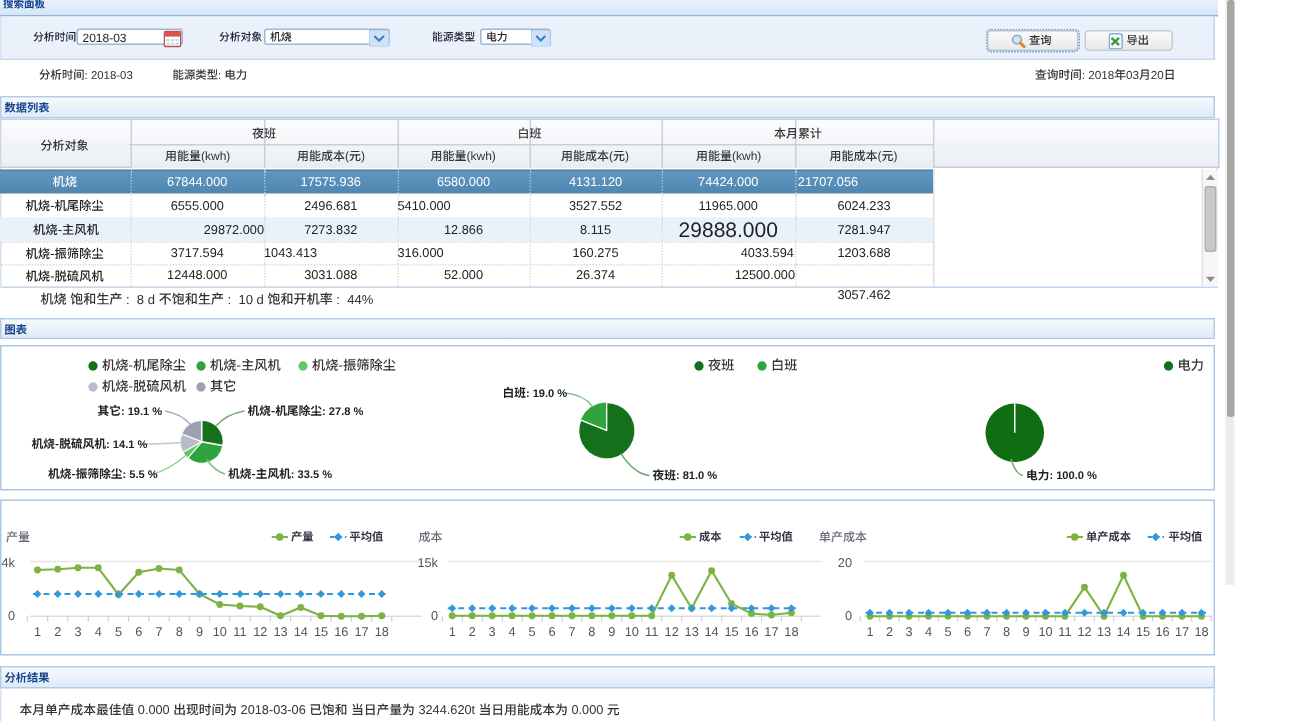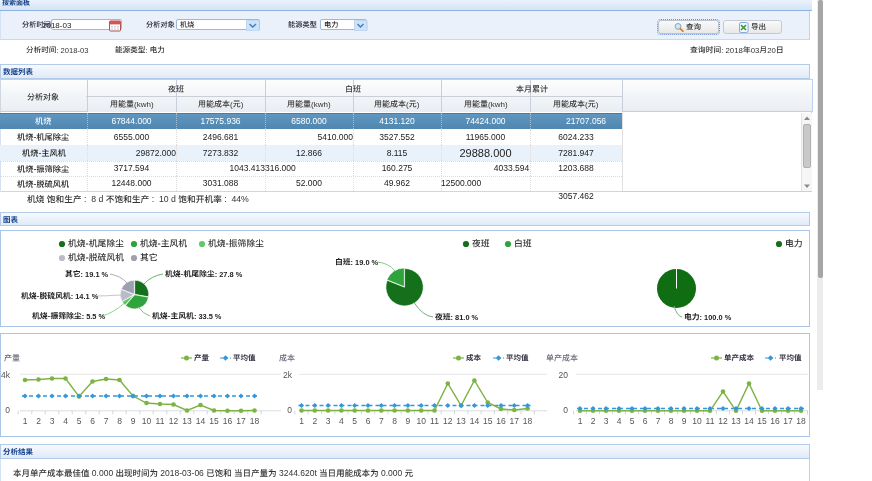--- a/index.html
+++ b/index.html
@@ -6,21 +6,21 @@
 </style></head><body>
 <div style="position:absolute;left:0px;top:0px;width:812px;height:11px;background:linear-gradient(#eaf2fc,#d5e4f5);border-bottom:1px solid #8cb2e2"></div>
 <svg style="position:absolute;left:2.0px;top:-1.0px;overflow:visible" width="29" height="10">
     <path d="M1.0 0.0V1.4H0.3V2.1H1.0V3.4C0.7 3.5 0.4 3.6 0.2 3.6L0.4 4.4L1.0 4.2V5.7C1.0 5.8 1.0 5.8 0.9 5.8C0.8 5.8 0.6 5.8 0.3 5.8C0.4 6.0 0.5 6.4 0.6 6.6C1.0 6.6 1.3 6.6 1.5 6.4C1.7 6.3 1.8 6.1 1.8 5.7V3.9L2.5 3.7L2.4 2.9L1.8 3.1V2.1H2.4V1.4H1.8V0.0ZM2.7 3.9V4.6H3.1L2.9 4.6C3.1 5.0 3.5 5.3 3.8 5.6C3.3 5.8 2.8 5.9 2.1 6.0C2.3 6.1 2.4 6.4 2.5 6.6C3.3 6.5 4.0 6.3 4.6 6.0C5.1 6.3 5.7 6.5 6.4 6.6C6.5 6.4 6.7 6.1 6.8 5.9C6.3 5.9 5.8 5.7 5.3 5.6C5.9 5.2 6.3 4.7 6.5 4.1L6.0 3.8L5.9 3.9H4.9V3.4H6.5V0.6H5.1V1.2H5.8V1.7H5.1V2.3H5.8V2.7H4.9V0.0H4.2V0.6L3.8 0.2C3.5 0.4 3.1 0.7 2.7 0.8V3.4H4.2V3.9ZM3.4 1.2C3.7 1.1 3.9 1.0 4.2 0.9V2.7H3.4V2.3H3.9V1.7H3.4ZM5.4 4.6C5.2 4.8 4.9 5.0 4.6 5.2C4.2 5.0 3.9 4.8 3.7 4.6Z M11.3 5.4C11.9 5.7 12.6 6.2 13.0 6.5L13.7 6.0C13.3 5.7 12.5 5.3 12.0 5.0ZM8.9 5.0C8.5 5.4 7.9 5.7 7.3 6.0C7.5 6.1 7.8 6.4 7.9 6.5C8.5 6.3 9.2 5.8 9.6 5.4ZM8.4 3.9C8.5 3.9 8.7 3.9 9.4 3.8C9.1 4.0 8.8 4.1 8.6 4.1C8.2 4.3 7.9 4.4 7.7 4.4C7.7 4.6 7.8 5.0 7.9 5.1C8.1 5.0 8.4 5.0 10.2 4.9V5.7C10.2 5.8 10.2 5.8 10.1 5.9C10.0 5.9 9.5 5.9 9.2 5.8C9.3 6.0 9.4 6.4 9.5 6.6C10.0 6.6 10.4 6.6 10.7 6.5C11.0 6.4 11.0 6.2 11.0 5.8V4.8L12.5 4.7C12.7 4.9 12.8 5.1 12.9 5.2L13.6 4.8C13.3 4.4 12.6 3.8 12.2 3.4L11.6 3.8L12.0 4.2L9.8 4.3C10.6 4.0 11.5 3.6 12.3 3.1L11.7 2.6C11.4 2.8 11.0 3.0 10.6 3.2L9.5 3.3C9.9 3.1 10.4 2.8 10.7 2.6L10.6 2.4H12.8V3.2H13.7V1.7H11.0V1.3H13.5V0.6H11.0V0.0H10.1V0.6H7.5V1.3H10.1V1.7H7.4V3.2H8.2V2.4H9.7C9.3 2.7 8.9 3.0 8.7 3.0C8.5 3.2 8.3 3.2 8.2 3.2C8.2 3.4 8.4 3.8 8.4 3.9Z M16.9 3.8H18.0V4.3H16.9ZM16.9 3.1V2.6H18.0V3.1ZM16.9 5.0H18.0V5.5H16.9ZM14.3 0.5V1.2H16.9C16.9 1.5 16.8 1.7 16.8 1.9H14.6V6.6H15.4V6.3H19.5V6.6H20.4V1.9H17.7L17.9 1.2H20.7V0.5ZM15.4 5.5V2.6H16.2V5.5ZM19.5 5.5H18.7V2.6H19.5Z M22.2 0.0V1.4H21.3V2.1H22.1C21.9 3.0 21.6 4.0 21.1 4.5C21.3 4.7 21.4 5.1 21.5 5.4C21.8 5.0 22.0 4.4 22.2 3.8V6.6H23.0V3.3C23.1 3.6 23.2 3.9 23.3 4.2L23.8 3.5C23.7 3.3 23.1 2.5 23.0 2.3V2.1H23.7V1.4H23.0V0.0ZM24.8 2.7C24.9 3.6 25.2 4.3 25.5 4.9C25.2 5.4 24.7 5.7 24.2 5.9C24.6 4.9 24.7 3.7 24.8 2.7ZM27.1 0.1C26.3 0.4 25.1 0.5 23.9 0.6V2.3C23.9 3.4 23.9 5.1 23.1 6.2C23.3 6.3 23.6 6.5 23.8 6.7C23.9 6.4 24.1 6.2 24.2 5.9C24.3 6.1 24.6 6.4 24.7 6.6C25.2 6.4 25.6 6.1 26.0 5.7C26.4 6.1 26.8 6.4 27.3 6.7C27.4 6.4 27.7 6.1 27.9 5.9C27.3 5.7 26.9 5.4 26.5 5.0C27.0 4.2 27.3 3.3 27.5 2.1L27.0 2.0L26.8 2.0H24.8V1.3C25.8 1.2 26.9 1.1 27.7 0.8ZM26.6 2.7C26.5 3.3 26.3 3.8 26.0 4.2C25.8 3.8 25.6 3.3 25.5 2.7Z" fill="#15428b"></path>
   </svg>
 <div style="position:absolute;left:0px;top:11px;width:810px;height:29px;background:#eaf1fb;border-right:1px solid #bcd2ee;border-left:1px solid #d5e2f3;border-bottom:1px solid #c8d9ef"></div>
 <svg style="position:absolute;left:22.0px;top:21.0px;overflow:visible" width="30" height="10">
     <path d="M4.9 0.1 4.3 0.4C4.7 1.2 5.2 2.0 5.8 2.7H1.6C2.1 2.1 2.7 1.2 3.0 0.3L2.3 0.1C1.9 1.2 1.1 2.2 0.3 2.9C0.4 3.0 0.7 3.2 0.9 3.4C1.0 3.2 1.2 3.1 1.4 2.9V3.4H2.7C2.5 4.5 2.1 5.6 0.4 6.1C0.6 6.3 0.8 6.6 0.9 6.7C2.7 6.1 3.2 4.8 3.4 3.4H5.1C5.1 5.0 5.0 5.7 4.8 5.9C4.7 6.0 4.7 6.0 4.5 6.0C4.3 6.0 3.9 6.0 3.5 5.9C3.6 6.1 3.7 6.4 3.7 6.6C4.2 6.6 4.6 6.6 4.8 6.6C5.1 6.6 5.3 6.5 5.4 6.3C5.7 6.0 5.8 5.2 5.9 3.0L5.9 2.8C6.1 3.0 6.2 3.2 6.4 3.3C6.5 3.1 6.8 2.9 7.0 2.8C6.2 2.2 5.3 1.1 4.9 0.1Z M10.6 0.8V3.0C10.6 4.0 10.6 5.4 9.9 6.3C10.1 6.4 10.4 6.6 10.5 6.7C11.2 5.7 11.3 4.2 11.3 3.1H12.5V6.7H13.1V3.1H14.1V2.5H11.3V1.3C12.1 1.1 13.0 0.9 13.7 0.6L13.1 0.1C12.6 0.4 11.6 0.6 10.6 0.8ZM8.6 0.0V1.5H7.6V2.2H8.6C8.3 3.1 7.9 4.2 7.4 4.8C7.5 4.9 7.7 5.2 7.7 5.4C8.1 5.0 8.4 4.3 8.6 3.6V6.7H9.3V3.4C9.5 3.7 9.7 4.1 9.8 4.4L10.3 3.8C10.1 3.6 9.5 2.8 9.3 2.5V2.2H10.3V1.5H9.3V0.0Z M17.8 2.9C18.1 3.5 18.6 4.2 18.8 4.6L19.4 4.3C19.2 3.9 18.7 3.1 18.3 2.6ZM16.7 3.3V4.8H15.6V3.3ZM16.7 2.7H15.6V1.2H16.7ZM14.9 0.6V5.9H15.6V5.4H17.3V0.6ZM19.9 0.1V1.4H17.6V2.1H19.9V5.7C19.9 5.9 19.8 5.9 19.6 5.9C19.5 5.9 19.0 5.9 18.4 5.9C18.5 6.1 18.6 6.4 18.7 6.6C19.4 6.6 19.9 6.6 20.1 6.5C20.4 6.4 20.5 6.2 20.5 5.7V2.1H21.4V1.4H20.5V0.1Z M22.2 1.7V6.7H22.9V1.7ZM22.3 0.4C22.6 0.8 23.0 1.2 23.2 1.5L23.7 1.1C23.6 0.8 23.2 0.4 22.8 0.1ZM24.4 4.0H26.0V4.9H24.4ZM24.4 2.6H26.0V3.5H24.4ZM23.8 2.1V5.4H26.6V2.1ZM24.1 0.4V1.0H27.5V5.9C27.5 6.0 27.5 6.0 27.4 6.1C27.3 6.1 27.1 6.1 26.8 6.0C26.9 6.2 27.0 6.5 27.0 6.7C27.4 6.7 27.8 6.7 28.0 6.6C28.2 6.4 28.3 6.3 28.3 5.9V0.4Z" fill="#223"></path>
   </svg>
 <div style="position:absolute;left:51px;top:19px;width:71px;height:11px;background:#fff;border:1px solid #9cb7d8;border-radius:2px"></div>
-<div style="position:absolute;left:42px;top:19px;width:50px;height:13px;font-size:8px;color:#222;text-align:left;line-height:13px;">2018-03</div>
+<div style="position:absolute;left:55px;top:19px;width:50px;height:13px;font-size:8px;color:#222;text-align:left;line-height:13px;">2018-03</div>
 <svg style="position:absolute;left:109px;top:19.5px" width="12" height="12">
 <rect x="0.5" y="1" width="11" height="10" rx="1" fill="#fff" stroke="#b05050"></rect>
 <rect x="0.5" y="1" width="11" height="3.4" fill="#d9534f"></rect>
 <rect x="2" y="6" width="2" height="1.4" fill="#c9d4e2"></rect>
     <rect x="5" y="6" width="2" height="1.4" fill="#c9d4e2"></rect>
     <rect x="8" y="6" width="2" height="1.4" fill="#c9d4e2"></rect>
 <rect x="2" y="8.4" width="2" height="1.4" fill="#c9d4e2"></rect>
     <rect x="5" y="8.4" width="2" height="1.4" fill="#c9d4e2"></rect>
     <rect x="8" y="8.4" width="2" height="1.4" fill="#c9d4e2"></rect>
 </svg>
@@ -151,89 +151,89 @@
 <div style="position:absolute;left:530px;top:113px;width:0px;height:16px;border-left:1px dotted rgba(255,255,255,.45)"></div>
 <div style="position:absolute;left:622px;top:113px;width:0px;height:16px;border-left:1px solid #e0e0e0"></div>
 <svg style="position:absolute;left:35.3px;top:117.0px;overflow:visible" width="18" height="11">
     <path d="M4.0 0.5V3.2C4.0 4.4 3.9 6.1 2.8 7.2C3.0 7.3 3.3 7.5 3.4 7.7C4.6 6.5 4.8 4.6 4.8 3.2V1.3H6.1V6.4C6.1 7.1 6.2 7.3 6.3 7.4C6.4 7.5 6.7 7.6 6.8 7.6C6.9 7.6 7.1 7.6 7.3 7.6C7.4 7.6 7.6 7.6 7.7 7.5C7.9 7.4 7.9 7.2 8.0 7.0C8.0 6.8 8.1 6.2 8.1 5.7C7.9 5.7 7.6 5.5 7.5 5.4C7.5 5.9 7.5 6.3 7.5 6.5C7.4 6.7 7.4 6.8 7.4 6.8C7.4 6.9 7.3 6.9 7.2 6.9C7.2 6.9 7.1 6.9 7.1 6.9C7.0 6.9 7.0 6.9 6.9 6.8C6.9 6.8 6.9 6.7 6.9 6.4V0.5ZM1.7 0.1V1.8H0.4V2.5H1.6C1.3 3.6 0.8 4.8 0.2 5.5C0.3 5.7 0.5 6.0 0.6 6.2C1.0 5.7 1.4 4.9 1.7 4.0V7.7H2.4V4.0C2.7 4.4 3.1 4.9 3.2 5.2L3.7 4.5C3.5 4.3 2.7 3.5 2.4 3.2V2.5H3.6V1.8H2.4V0.1Z M10.9 1.5C10.8 2.0 10.6 2.7 10.4 3.2L10.9 3.4C11.1 3.0 11.3 2.3 11.5 1.7ZM8.9 1.8C8.9 2.4 8.8 3.3 8.5 3.8L9.1 4.0C9.4 3.4 9.5 2.6 9.5 1.9ZM9.7 0.2V2.9C9.7 4.4 9.6 5.9 8.5 7.1C8.6 7.2 8.9 7.4 9.0 7.6C9.6 7.0 9.9 6.3 10.1 5.5C10.4 5.9 10.7 6.4 10.9 6.6L11.4 6.1C11.3 5.9 10.5 5.0 10.3 4.7C10.4 4.1 10.4 3.5 10.4 2.9V0.2ZM15.1 1.6C14.8 2.0 14.4 2.3 13.9 2.6C13.8 2.3 13.6 2.0 13.5 1.7L15.9 1.5L15.8 0.8L13.3 1.1C13.3 0.8 13.2 0.5 13.2 0.1H12.5C12.5 0.5 12.6 0.8 12.6 1.1L11.5 1.2L11.6 1.9L12.8 1.8C12.9 2.2 13.1 2.6 13.3 2.9C12.7 3.1 12.0 3.3 11.4 3.5C11.5 3.6 11.8 3.9 11.8 4.1C12.5 3.9 13.1 3.7 13.7 3.4C14.1 3.9 14.6 4.2 15.1 4.2C15.7 4.2 15.9 4.0 16.0 3.1C15.8 3.0 15.6 2.9 15.5 2.8C15.4 3.4 15.4 3.5 15.2 3.5C14.9 3.5 14.6 3.4 14.3 3.1C14.9 2.8 15.4 2.4 15.8 1.9ZM11.3 4.5V5.1H12.4C12.3 6.1 12.1 6.7 10.9 7.0C11.1 7.2 11.3 7.5 11.3 7.7C12.7 7.2 13.1 6.4 13.2 5.1H13.9V6.7C13.9 7.4 14.0 7.6 14.7 7.6C14.8 7.6 15.2 7.6 15.4 7.6C15.9 7.6 16.1 7.3 16.1 6.4C15.9 6.4 15.7 6.3 15.5 6.2C15.5 6.8 15.4 6.9 15.3 6.9C15.2 6.9 14.9 6.9 14.8 6.9C14.7 6.9 14.6 6.9 14.6 6.7V5.1H15.9V4.5Z" fill="#fff"></path>
   </svg>
 <div style="position:absolute;left:87px;top:113px;width:89px;height:16px;font-size:8.5px;color:#fff;text-align:center;line-height:16px;">67844.000</div>
 <div style="position:absolute;left:176px;top:113px;width:89px;height:16px;font-size:8.5px;color:#fff;text-align:center;line-height:16px;">17575.936</div>
 <div style="position:absolute;left:265px;top:113px;width:88px;height:16px;font-size:8.5px;color:#fff;text-align:center;line-height:16px;">6580.000</div>
 <div style="position:absolute;left:353px;top:113px;width:88px;height:16px;font-size:8.5px;color:#fff;text-align:center;line-height:16px;">4131.120</div>
 <div style="position:absolute;left:441px;top:113px;width:89px;height:16px;font-size:8.5px;color:#fff;text-align:center;line-height:16px;">74424.000</div>
-<div style="position:absolute;left:540px;top:113px;width:92px;height:20px;font-size:8.5px;color:#fff;text-align:center;line-height:16px;">21707.056</div>
+<div style="position:absolute;left:506px;top:113px;width:92px;height:20px;font-size:8.5px;color:#fff;text-align:center;line-height:16px;">21707.056</div>
 <div style="position:absolute;left:0px;top:145px;width:622px;height:0px;border-top:1px dotted #dcdcdc"></div>
 <div style="position:absolute;left:87px;top:129px;width:0px;height:16px;border-left:1px dotted #dcdcdc"></div>
 <div style="position:absolute;left:176px;top:129px;width:0px;height:16px;border-left:1px dotted #dcdcdc"></div>
 <div style="position:absolute;left:265px;top:129px;width:0px;height:16px;border-left:1px dotted #dcdcdc"></div>
 <div style="position:absolute;left:353px;top:129px;width:0px;height:16px;border-left:1px dotted #dcdcdc"></div>
 <div style="position:absolute;left:441px;top:129px;width:0px;height:16px;border-left:1px dotted #dcdcdc"></div>
 <div style="position:absolute;left:530px;top:129px;width:0px;height:16px;border-left:1px dotted #dcdcdc"></div>
 <div style="position:absolute;left:622px;top:129px;width:0px;height:16px;border-left:1px solid #e0e0e0"></div>
 <svg style="position:absolute;left:17.4px;top:133.0px;overflow:visible" width="54" height="11">
     <path d="M4.0 0.5V3.2C4.0 4.4 3.9 6.1 2.8 7.2C3.0 7.3 3.3 7.5 3.4 7.7C4.6 6.5 4.8 4.6 4.8 3.2V1.3H6.1V6.4C6.1 7.1 6.2 7.3 6.3 7.4C6.4 7.5 6.7 7.6 6.8 7.6C6.9 7.6 7.1 7.6 7.3 7.6C7.4 7.6 7.6 7.6 7.7 7.5C7.9 7.4 7.9 7.2 8.0 7.0C8.0 6.8 8.1 6.2 8.1 5.7C7.9 5.7 7.6 5.5 7.5 5.4C7.5 5.9 7.5 6.3 7.5 6.5C7.4 6.7 7.4 6.8 7.4 6.8C7.4 6.9 7.3 6.9 7.2 6.9C7.2 6.9 7.1 6.9 7.1 6.9C7.0 6.9 7.0 6.9 6.9 6.8C6.9 6.8 6.9 6.7 6.9 6.4V0.5ZM1.7 0.1V1.8H0.4V2.5H1.6C1.3 3.6 0.8 4.8 0.2 5.5C0.3 5.7 0.5 6.0 0.6 6.2C1.0 5.7 1.4 4.9 1.7 4.0V7.7H2.4V4.0C2.7 4.4 3.1 4.9 3.2 5.2L3.7 4.5C3.5 4.3 2.7 3.5 2.4 3.2V2.5H3.6V1.8H2.4V0.1Z M10.9 1.5C10.8 2.0 10.6 2.7 10.4 3.2L10.9 3.4C11.1 3.0 11.3 2.3 11.5 1.7ZM8.9 1.8C8.9 2.4 8.8 3.3 8.5 3.8L9.1 4.0C9.4 3.4 9.5 2.6 9.5 1.9ZM9.7 0.2V2.9C9.7 4.4 9.6 5.9 8.5 7.1C8.6 7.2 8.9 7.4 9.0 7.6C9.6 7.0 9.9 6.3 10.1 5.5C10.4 5.9 10.7 6.4 10.9 6.6L11.4 6.1C11.3 5.9 10.5 5.0 10.3 4.7C10.4 4.1 10.4 3.5 10.4 2.9V0.2ZM15.1 1.6C14.8 2.0 14.4 2.3 13.9 2.6C13.8 2.3 13.6 2.0 13.5 1.7L15.9 1.5L15.8 0.8L13.3 1.1C13.3 0.8 13.2 0.5 13.2 0.1H12.5C12.5 0.5 12.6 0.8 12.6 1.1L11.5 1.2L11.6 1.9L12.8 1.8C12.9 2.2 13.1 2.6 13.3 2.9C12.7 3.1 12.0 3.3 11.4 3.5C11.5 3.6 11.8 3.9 11.8 4.1C12.5 3.9 13.1 3.7 13.7 3.4C14.1 3.9 14.6 4.2 15.1 4.2C15.7 4.2 15.9 4.0 16.0 3.1C15.8 3.0 15.6 2.9 15.5 2.8C15.4 3.4 15.4 3.5 15.2 3.5C14.9 3.5 14.6 3.4 14.3 3.1C14.9 2.8 15.4 2.4 15.8 1.9ZM11.3 4.5V5.1H12.4C12.3 6.1 12.1 6.7 10.9 7.0C11.1 7.2 11.3 7.5 11.3 7.7C12.7 7.2 13.1 6.4 13.2 5.1H13.9V6.7C13.9 7.4 14.0 7.6 14.7 7.6C14.8 7.6 15.2 7.6 15.4 7.6C15.9 7.6 16.1 7.3 16.1 6.4C15.9 6.4 15.7 6.3 15.5 6.2C15.5 6.8 15.4 6.9 15.3 6.9C15.2 6.9 14.9 6.9 14.8 6.9C14.7 6.9 14.6 6.9 14.6 6.7V5.1H15.9V4.5Z M16.8 5.0H19.0V4.3H16.8Z M23.4 0.5V3.2C23.4 4.4 23.3 6.1 22.2 7.2C22.3 7.3 22.6 7.5 22.8 7.7C24.0 6.5 24.1 4.6 24.1 3.2V1.3H25.4V6.4C25.4 7.1 25.5 7.3 25.6 7.4C25.8 7.5 26.0 7.6 26.2 7.6C26.3 7.6 26.5 7.6 26.6 7.6C26.8 7.6 26.9 7.6 27.1 7.5C27.2 7.4 27.3 7.2 27.3 7.0C27.3 6.8 27.4 6.2 27.4 5.7C27.2 5.7 27.0 5.5 26.8 5.4C26.8 5.9 26.8 6.3 26.8 6.5C26.8 6.7 26.7 6.8 26.7 6.8C26.7 6.9 26.6 6.9 26.6 6.9C26.5 6.9 26.4 6.9 26.4 6.9C26.3 6.9 26.3 6.9 26.3 6.8C26.2 6.8 26.2 6.7 26.2 6.4V0.5ZM21.0 0.1V1.8H19.7V2.5H20.9C20.6 3.6 20.1 4.8 19.5 5.5C19.7 5.7 19.8 6.0 19.9 6.2C20.3 5.7 20.7 4.9 21.0 4.0V7.7H21.8V4.0C22.1 4.4 22.4 4.9 22.5 5.2L23.0 4.5C22.8 4.3 22.1 3.5 21.8 3.2V2.5H22.9V1.8H21.8V0.1Z M29.3 1.1H34.1V1.9H29.3ZM29.4 5.8 29.5 6.4 31.5 6.1V6.5C31.5 7.3 31.7 7.5 32.7 7.5C32.9 7.5 34.0 7.5 34.2 7.5C35.0 7.5 35.2 7.3 35.3 6.3C35.1 6.3 34.8 6.1 34.6 6.0C34.6 6.7 34.5 6.8 34.2 6.8C33.9 6.8 32.9 6.8 32.8 6.8C32.3 6.8 32.3 6.8 32.3 6.5V6.0L35.2 5.5L35.0 4.9L32.3 5.3V4.7L34.6 4.4L34.5 3.7L32.3 4.1V3.4C32.9 3.3 33.5 3.2 34.0 3.0L33.5 2.5H34.8V0.4H28.6V2.9C28.6 4.2 28.5 6.0 27.7 7.3C27.9 7.4 28.3 7.5 28.4 7.7C29.2 6.3 29.3 4.3 29.3 2.9V2.5H33.3C32.4 2.8 31.0 3.1 29.7 3.3C29.7 3.4 29.8 3.7 29.9 3.8C30.4 3.8 30.9 3.7 31.5 3.6V4.2L29.6 4.4L29.7 5.1L31.5 4.8V5.4Z M39.5 5.2C39.3 5.8 38.9 6.4 38.4 6.8C38.6 6.9 38.9 7.1 39.0 7.2C39.4 6.8 39.9 6.0 40.2 5.4ZM42.0 5.4C42.4 5.9 42.9 6.7 43.1 7.1L43.7 6.8C43.5 6.3 43.0 5.6 42.6 5.1ZM36.3 0.4V7.7H37.0V1.1H37.9C37.7 1.6 37.5 2.4 37.3 2.9C37.8 3.5 38.0 4.1 38.0 4.5C38.0 4.7 37.9 4.9 37.8 5.0C37.8 5.1 37.7 5.1 37.6 5.1C37.4 5.1 37.3 5.1 37.1 5.1C37.2 5.3 37.3 5.6 37.3 5.8C37.5 5.8 37.7 5.8 37.9 5.7C38.0 5.7 38.2 5.7 38.3 5.6C38.6 5.4 38.7 5.1 38.7 4.6C38.7 4.1 38.5 3.5 38.0 2.8C38.2 2.2 38.5 1.4 38.8 0.7L38.3 0.4L38.1 0.4ZM41.1 0.0C40.6 1.0 39.5 1.9 38.5 2.4C38.7 2.6 38.9 2.8 39.0 3.0C39.2 2.9 39.4 2.8 39.5 2.7V3.3H40.9V4.1H38.8V4.8H40.9V6.8C40.9 6.9 40.8 7.0 40.7 7.0C40.6 7.0 40.2 7.0 39.8 7.0C39.9 7.2 40.0 7.5 40.0 7.7C40.6 7.7 41.0 7.7 41.3 7.5C41.5 7.4 41.6 7.2 41.6 6.8V4.8H43.6V4.1H41.6V3.3H42.8V2.6L43.2 2.9C43.4 2.7 43.6 2.5 43.8 2.3C43.1 1.9 42.3 1.4 41.6 0.6L41.7 0.3ZM39.6 2.6C40.2 2.2 40.7 1.7 41.2 1.1C41.7 1.8 42.2 2.2 42.7 2.6Z M46.0 0.9C45.6 1.7 44.9 2.4 44.2 2.8C44.4 2.9 44.7 3.2 44.8 3.3C45.5 2.8 46.2 2.0 46.7 1.1ZM49.2 1.3C50.0 1.9 50.7 2.7 51.1 3.3L51.8 2.8C51.4 2.3 50.6 1.5 49.9 0.9ZM47.6 0.2V3.4H48.4V0.2ZM47.6 3.8V4.7H45.0V5.4H47.6V6.7H44.3V7.5H51.8V6.7H48.4V5.4H51.1V4.7H48.4V3.8Z" fill="#222"></path>
   </svg>
 <div style="position:absolute;left:87px;top:129px;width:89px;height:16px;font-size:8.5px;color:#222;text-align:center;line-height:16px;">6555.000</div>
 <div style="position:absolute;left:176px;top:129px;width:89px;height:16px;font-size:8.5px;color:#222;text-align:center;line-height:16px;">2496.681</div>
-<div style="position:absolute;left:265px;top:129px;width:88px;height:16px;font-size:8.5px;color:#222;text-align:right;line-height:16px;">5410.000</div>
+<div style="position:absolute;left:265px;top:129px;width:88px;height:16px;font-size:8.5px;color:#222;text-align:left;line-height:16px;">5410.000</div>
 <div style="position:absolute;left:353px;top:129px;width:88px;height:16px;font-size:8.5px;color:#222;text-align:center;line-height:16px;">3527.552</div>
 <div style="position:absolute;left:441px;top:129px;width:89px;height:16px;font-size:8.5px;color:#222;text-align:center;line-height:16px;">11965.000</div>
 <div style="position:absolute;left:530px;top:129px;width:92px;height:16px;font-size:8.5px;color:#222;text-align:center;line-height:16px;">6024.233</div>
 <div style="position:absolute;left:0px;top:145px;width:622px;height:16px;background:#e9f2fb"></div>
 <div style="position:absolute;left:0px;top:161px;width:622px;height:0px;border-top:1px dotted #dcdcdc"></div>
 <div style="position:absolute;left:87px;top:145px;width:0px;height:16px;border-left:1px dotted #dcdcdc"></div>
 <div style="position:absolute;left:176px;top:145px;width:0px;height:16px;border-left:1px dotted #dcdcdc"></div>
 <div style="position:absolute;left:265px;top:145px;width:0px;height:16px;border-left:1px dotted #dcdcdc"></div>
 <div style="position:absolute;left:353px;top:145px;width:0px;height:16px;border-left:1px dotted #dcdcdc"></div>
 <div style="position:absolute;left:441px;top:145px;width:0px;height:16px;border-left:1px dotted #dcdcdc"></div>
 <div style="position:absolute;left:530px;top:145px;width:0px;height:16px;border-left:1px dotted #dcdcdc"></div>
 <div style="position:absolute;left:622px;top:145px;width:0px;height:16px;border-left:1px solid #e0e0e0"></div>
 <svg style="position:absolute;left:21.5px;top:149.0px;overflow:visible" width="45" height="11">
     <path d="M4.0 0.5V3.2C4.0 4.4 3.9 6.1 2.8 7.2C3.0 7.3 3.3 7.5 3.4 7.7C4.6 6.5 4.8 4.6 4.8 3.2V1.3H6.1V6.4C6.1 7.1 6.2 7.3 6.3 7.4C6.4 7.5 6.7 7.6 6.8 7.6C6.9 7.6 7.1 7.6 7.3 7.6C7.4 7.6 7.6 7.6 7.7 7.5C7.9 7.4 7.9 7.2 8.0 7.0C8.0 6.8 8.1 6.2 8.1 5.7C7.9 5.7 7.6 5.5 7.5 5.4C7.5 5.9 7.5 6.3 7.5 6.5C7.4 6.7 7.4 6.8 7.4 6.8C7.4 6.9 7.3 6.9 7.2 6.9C7.2 6.9 7.1 6.9 7.1 6.9C7.0 6.9 7.0 6.9 6.9 6.8C6.9 6.8 6.9 6.7 6.9 6.4V0.5ZM1.7 0.1V1.8H0.4V2.5H1.6C1.3 3.6 0.8 4.8 0.2 5.5C0.3 5.7 0.5 6.0 0.6 6.2C1.0 5.7 1.4 4.9 1.7 4.0V7.7H2.4V4.0C2.7 4.4 3.1 4.9 3.2 5.2L3.7 4.5C3.5 4.3 2.7 3.5 2.4 3.2V2.5H3.6V1.8H2.4V0.1Z M10.9 1.5C10.8 2.0 10.6 2.7 10.4 3.2L10.9 3.4C11.1 3.0 11.3 2.3 11.5 1.7ZM8.9 1.8C8.9 2.4 8.8 3.3 8.5 3.8L9.1 4.0C9.4 3.4 9.5 2.6 9.5 1.9ZM9.7 0.2V2.9C9.7 4.4 9.6 5.9 8.5 7.1C8.6 7.2 8.9 7.4 9.0 7.6C9.6 7.0 9.9 6.3 10.1 5.5C10.4 5.9 10.7 6.4 10.9 6.6L11.4 6.1C11.3 5.9 10.5 5.0 10.3 4.7C10.4 4.1 10.4 3.5 10.4 2.9V0.2ZM15.1 1.6C14.8 2.0 14.4 2.3 13.9 2.6C13.8 2.3 13.6 2.0 13.5 1.7L15.9 1.5L15.8 0.8L13.3 1.1C13.3 0.8 13.2 0.5 13.2 0.1H12.5C12.5 0.5 12.6 0.8 12.6 1.1L11.5 1.2L11.6 1.9L12.8 1.8C12.9 2.2 13.1 2.6 13.3 2.9C12.7 3.1 12.0 3.3 11.4 3.5C11.5 3.6 11.8 3.9 11.8 4.1C12.5 3.9 13.1 3.7 13.7 3.4C14.1 3.9 14.6 4.2 15.1 4.2C15.7 4.2 15.9 4.0 16.0 3.1C15.8 3.0 15.6 2.9 15.5 2.8C15.4 3.4 15.4 3.5 15.2 3.5C14.9 3.5 14.6 3.4 14.3 3.1C14.9 2.8 15.4 2.4 15.8 1.9ZM11.3 4.5V5.1H12.4C12.3 6.1 12.1 6.7 10.9 7.0C11.1 7.2 11.3 7.5 11.3 7.7C12.7 7.2 13.1 6.4 13.2 5.1H13.9V6.7C13.9 7.4 14.0 7.6 14.7 7.6C14.8 7.6 15.2 7.6 15.4 7.6C15.9 7.6 16.1 7.3 16.1 6.4C15.9 6.4 15.7 6.3 15.5 6.2C15.5 6.8 15.4 6.9 15.3 6.9C15.2 6.9 14.9 6.9 14.8 6.9C14.7 6.9 14.6 6.9 14.6 6.7V5.1H15.9V4.5Z M16.8 5.0H19.0V4.3H16.8Z M22.3 0.5C22.7 0.9 23.3 1.3 23.6 1.7H20.1V2.4H23.0V4.1H20.5V4.8H23.0V6.7H19.8V7.4H27.1V6.7H23.9V4.8H26.3V4.1H23.9V2.4H26.7V1.7H24.1L24.5 1.4C24.1 1.0 23.5 0.4 22.9 0.1Z M28.8 0.4V2.8C28.8 4.1 28.7 5.9 27.8 7.2C28.0 7.3 28.3 7.6 28.5 7.7C29.4 6.4 29.6 4.2 29.6 2.8V1.2H33.6C33.6 5.5 33.7 7.6 34.8 7.6C35.3 7.6 35.5 7.2 35.5 6.1C35.4 6.0 35.2 5.7 35.1 5.6C35.0 6.2 35.0 6.8 34.9 6.8C34.4 6.8 34.4 4.4 34.4 0.4ZM32.4 1.7C32.3 2.3 32.0 2.9 31.7 3.5C31.3 3.0 30.9 2.5 30.5 2.0L29.8 2.3C30.3 2.9 30.8 3.6 31.3 4.2C30.7 5.0 30.1 5.7 29.5 6.2C29.7 6.3 29.9 6.6 30.1 6.8C30.7 6.3 31.2 5.6 31.7 4.9C32.2 5.5 32.6 6.1 32.8 6.6L33.5 6.2C33.2 5.6 32.7 4.9 32.2 4.1C32.5 3.4 32.9 2.7 33.1 1.9Z M39.8 0.5V3.2C39.8 4.4 39.7 6.1 38.6 7.2C38.7 7.3 39.0 7.5 39.2 7.7C40.4 6.5 40.5 4.6 40.5 3.2V1.3H41.8V6.4C41.8 7.1 41.9 7.3 42.0 7.4C42.2 7.5 42.4 7.6 42.6 7.6C42.7 7.6 42.9 7.6 43.0 7.6C43.2 7.6 43.3 7.6 43.5 7.5C43.6 7.4 43.7 7.2 43.7 7.0C43.7 6.8 43.8 6.2 43.8 5.7C43.6 5.7 43.4 5.5 43.2 5.4C43.2 5.9 43.2 6.3 43.2 6.5C43.2 6.7 43.1 6.8 43.1 6.8C43.1 6.9 43.0 6.9 43.0 6.9C42.9 6.9 42.8 6.9 42.8 6.9C42.7 6.9 42.7 6.9 42.7 6.8C42.6 6.8 42.6 6.7 42.6 6.4V0.5ZM37.4 0.1V1.8H36.1V2.5H37.3C37.0 3.6 36.5 4.8 35.9 5.5C36.1 5.7 36.2 6.0 36.3 6.2C36.7 5.7 37.1 4.9 37.4 4.0V7.7H38.2V4.0C38.5 4.4 38.8 4.9 38.9 5.2L39.4 4.5C39.2 4.3 38.5 3.5 38.2 3.2V2.5H39.3V1.8H38.2V0.1Z" fill="#222"></path>
   </svg>
 <div style="position:absolute;left:87px;top:145px;width:89px;height:16px;font-size:8.5px;color:#222;text-align:right;line-height:16px;">29872.000</div>
 <div style="position:absolute;left:176px;top:145px;width:89px;height:16px;font-size:8.5px;color:#222;text-align:center;line-height:16px;">7273.832</div>
 <div style="position:absolute;left:265px;top:145px;width:88px;height:16px;font-size:8.5px;color:#222;text-align:center;line-height:16px;">12.866</div>
 <div style="position:absolute;left:353px;top:145px;width:88px;height:16px;font-size:8.5px;color:#222;text-align:center;line-height:16px;">8.115</div>
-<div style="position:absolute;left:441px;top:145px;width:89px;height:16px;font-size:11px;color:#222;text-align:center;line-height:16px;">29888.000</div>
+<div style="position:absolute;left:441px;top:145px;width:89px;height:16px;font-size:14px;color:#222;text-align:center;line-height:16px;">29888.000</div>
 <div style="position:absolute;left:530px;top:145px;width:92px;height:16px;font-size:8.5px;color:#222;text-align:center;line-height:16px;">7281.947</div>
 <div style="position:absolute;left:0px;top:176px;width:622px;height:0px;border-top:1px dotted #dcdcdc"></div>
 <div style="position:absolute;left:87px;top:161px;width:0px;height:15px;border-left:1px dotted #dcdcdc"></div>
 <div style="position:absolute;left:176px;top:161px;width:0px;height:15px;border-left:1px dotted #dcdcdc"></div>
 <div style="position:absolute;left:265px;top:161px;width:0px;height:15px;border-left:1px dotted #dcdcdc"></div>
 <div style="position:absolute;left:353px;top:161px;width:0px;height:15px;border-left:1px dotted #dcdcdc"></div>
 <div style="position:absolute;left:441px;top:161px;width:0px;height:15px;border-left:1px dotted #dcdcdc"></div>
 <div style="position:absolute;left:530px;top:161px;width:0px;height:15px;border-left:1px dotted #dcdcdc"></div>
 <div style="position:absolute;left:622px;top:161px;width:0px;height:15px;border-left:1px solid #e0e0e0"></div>
 <svg style="position:absolute;left:17.4px;top:165.0px;overflow:visible" width="54" height="11">
     <path d="M4.0 0.5V3.2C4.0 4.4 3.9 6.1 2.8 7.2C3.0 7.3 3.3 7.5 3.4 7.7C4.6 6.5 4.8 4.6 4.8 3.2V1.3H6.1V6.4C6.1 7.1 6.2 7.3 6.3 7.4C6.4 7.5 6.7 7.6 6.8 7.6C6.9 7.6 7.1 7.6 7.3 7.6C7.4 7.6 7.6 7.6 7.7 7.5C7.9 7.4 7.9 7.2 8.0 7.0C8.0 6.8 8.1 6.2 8.1 5.7C7.9 5.7 7.6 5.5 7.5 5.4C7.5 5.9 7.5 6.3 7.5 6.5C7.4 6.7 7.4 6.8 7.4 6.8C7.4 6.9 7.3 6.9 7.2 6.9C7.2 6.9 7.1 6.9 7.1 6.9C7.0 6.9 7.0 6.9 6.9 6.8C6.9 6.8 6.9 6.7 6.9 6.4V0.5ZM1.7 0.1V1.8H0.4V2.5H1.6C1.3 3.6 0.8 4.8 0.2 5.5C0.3 5.7 0.5 6.0 0.6 6.2C1.0 5.7 1.4 4.9 1.7 4.0V7.7H2.4V4.0C2.7 4.4 3.1 4.9 3.2 5.2L3.7 4.5C3.5 4.3 2.7 3.5 2.4 3.2V2.5H3.6V1.8H2.4V0.1Z M10.9 1.5C10.8 2.0 10.6 2.7 10.4 3.2L10.9 3.4C11.1 3.0 11.3 2.3 11.5 1.7ZM8.9 1.8C8.9 2.4 8.8 3.3 8.5 3.8L9.1 4.0C9.4 3.4 9.5 2.6 9.5 1.9ZM9.7 0.2V2.9C9.7 4.4 9.6 5.9 8.5 7.1C8.6 7.2 8.9 7.4 9.0 7.6C9.6 7.0 9.9 6.3 10.1 5.5C10.4 5.9 10.7 6.4 10.9 6.6L11.4 6.1C11.3 5.9 10.5 5.0 10.3 4.7C10.4 4.1 10.4 3.5 10.4 2.9V0.2ZM15.1 1.6C14.8 2.0 14.4 2.3 13.9 2.6C13.8 2.3 13.6 2.0 13.5 1.7L15.9 1.5L15.8 0.8L13.3 1.1C13.3 0.8 13.2 0.5 13.2 0.1H12.5C12.5 0.5 12.6 0.8 12.6 1.1L11.5 1.2L11.6 1.9L12.8 1.8C12.9 2.2 13.1 2.6 13.3 2.9C12.7 3.1 12.0 3.3 11.4 3.5C11.5 3.6 11.8 3.9 11.8 4.1C12.5 3.9 13.1 3.7 13.7 3.4C14.1 3.9 14.6 4.2 15.1 4.2C15.7 4.2 15.9 4.0 16.0 3.1C15.8 3.0 15.6 2.9 15.5 2.8C15.4 3.4 15.4 3.5 15.2 3.5C14.9 3.5 14.6 3.4 14.3 3.1C14.9 2.8 15.4 2.4 15.8 1.9ZM11.3 4.5V5.1H12.4C12.3 6.1 12.1 6.7 10.9 7.0C11.1 7.2 11.3 7.5 11.3 7.7C12.7 7.2 13.1 6.4 13.2 5.1H13.9V6.7C13.9 7.4 14.0 7.6 14.7 7.6C14.8 7.6 15.2 7.6 15.4 7.6C15.9 7.6 16.1 7.3 16.1 6.4C15.9 6.4 15.7 6.3 15.5 6.2C15.5 6.8 15.4 6.9 15.3 6.9C15.2 6.9 14.9 6.9 14.8 6.9C14.7 6.9 14.6 6.9 14.6 6.7V5.1H15.9V4.5Z M16.8 5.0H19.0V4.3H16.8Z M23.7 1.8V2.5H26.8V1.8ZM23.9 7.7C24.0 7.6 24.2 7.4 25.6 6.9C25.6 6.7 25.5 6.4 25.5 6.2L24.5 6.6V3.9H24.9C25.3 5.4 25.8 6.8 26.8 7.5C26.9 7.3 27.1 7.0 27.3 6.9C26.8 6.6 26.4 6.0 26.1 5.4C26.4 5.2 26.8 4.9 27.1 4.6L26.6 4.1C26.4 4.3 26.1 4.6 25.8 4.9C25.7 4.5 25.6 4.2 25.5 3.9H27.1V3.2H23.3V1.1H27.0V0.4H22.6V3.7C22.6 4.8 22.5 6.3 22.0 7.3C22.1 7.4 22.5 7.6 22.6 7.7C23.2 6.7 23.3 5.1 23.3 3.9H23.8V6.4C23.8 6.8 23.6 7.0 23.5 7.2C23.6 7.3 23.8 7.5 23.9 7.7ZM20.6 0.1V1.7H19.7V2.4H20.6V4.1C20.2 4.2 19.9 4.3 19.6 4.4L19.8 5.1L20.6 4.9V6.8C20.6 6.9 20.6 6.9 20.5 6.9C20.4 6.9 20.2 6.9 19.9 6.9C20.0 7.1 20.1 7.5 20.1 7.6C20.6 7.6 20.9 7.6 21.1 7.5C21.3 7.4 21.4 7.2 21.4 6.8V4.6L22.3 4.4L22.2 3.7L21.4 3.9V2.4H22.2V1.7H21.4V0.1Z M29.6 2.2V4.0C29.6 5.1 29.5 6.3 28.2 7.2C28.4 7.3 28.7 7.5 28.8 7.7C30.1 6.7 30.3 5.3 30.3 4.1V2.2ZM28.3 2.7V5.3H28.9V2.7ZM31.0 3.6V7.0H31.7V4.3H32.6V7.7H33.3V4.3H34.3V6.2C34.3 6.3 34.2 6.3 34.2 6.3C34.1 6.3 33.9 6.3 33.6 6.3C33.7 6.5 33.8 6.8 33.8 7.0C34.2 7.0 34.5 7.0 34.7 6.8C34.9 6.7 35.0 6.5 35.0 6.2V3.6H33.3V3.0H35.3V2.4H30.7V3.0H32.6V3.6ZM29.1 0.0C28.9 0.7 28.4 1.4 27.8 1.8C28.0 1.9 28.3 2.1 28.5 2.2C28.8 2.0 29.0 1.6 29.3 1.2H29.7C29.9 1.5 30.1 1.9 30.1 2.1L30.8 1.9C30.7 1.7 30.6 1.5 30.5 1.2H31.6V0.7H29.6C29.7 0.5 29.8 0.4 29.9 0.2ZM32.4 0.0C32.2 0.7 31.8 1.3 31.3 1.7C31.5 1.8 31.8 2.0 32.0 2.2C32.2 1.9 32.4 1.6 32.7 1.2H33.1C33.4 1.5 33.6 1.9 33.7 2.2L34.4 1.9C34.3 1.7 34.2 1.5 34.0 1.2H35.3V0.7H32.9C33.0 0.5 33.1 0.4 33.1 0.2Z M39.5 5.2C39.3 5.8 38.9 6.4 38.4 6.8C38.6 6.9 38.9 7.1 39.0 7.2C39.4 6.8 39.9 6.0 40.2 5.4ZM42.0 5.4C42.4 5.9 42.9 6.7 43.1 7.1L43.7 6.8C43.5 6.3 43.0 5.6 42.6 5.1ZM36.3 0.4V7.7H37.0V1.1H37.9C37.7 1.6 37.5 2.4 37.3 2.9C37.8 3.5 38.0 4.1 38.0 4.5C38.0 4.7 37.9 4.9 37.8 5.0C37.8 5.1 37.7 5.1 37.6 5.1C37.4 5.1 37.3 5.1 37.1 5.1C37.2 5.3 37.3 5.6 37.3 5.8C37.5 5.8 37.7 5.8 37.9 5.7C38.0 5.7 38.2 5.7 38.3 5.6C38.6 5.4 38.7 5.1 38.7 4.6C38.7 4.1 38.5 3.5 38.0 2.8C38.2 2.2 38.5 1.4 38.8 0.7L38.3 0.4L38.1 0.4ZM41.1 0.0C40.6 1.0 39.5 1.9 38.5 2.4C38.7 2.6 38.9 2.8 39.0 3.0C39.2 2.9 39.4 2.8 39.5 2.7V3.3H40.9V4.1H38.8V4.8H40.9V6.8C40.9 6.9 40.8 7.0 40.7 7.0C40.6 7.0 40.2 7.0 39.8 7.0C39.9 7.2 40.0 7.5 40.0 7.7C40.6 7.7 41.0 7.7 41.3 7.5C41.5 7.4 41.6 7.2 41.6 6.8V4.8H43.6V4.1H41.6V3.3H42.8V2.6L43.2 2.9C43.4 2.7 43.6 2.5 43.8 2.3C43.1 1.9 42.3 1.4 41.6 0.6L41.7 0.3ZM39.6 2.6C40.2 2.2 40.7 1.7 41.2 1.1C41.7 1.8 42.2 2.2 42.7 2.6Z M46.0 0.9C45.6 1.7 44.9 2.4 44.2 2.8C44.4 2.9 44.7 3.2 44.8 3.3C45.5 2.8 46.2 2.0 46.7 1.1ZM49.2 1.3C50.0 1.9 50.7 2.7 51.1 3.3L51.8 2.8C51.4 2.3 50.6 1.5 49.9 0.9ZM47.6 0.2V3.4H48.4V0.2ZM47.6 3.8V4.7H45.0V5.4H47.6V6.7H44.3V7.5H51.8V6.7H48.4V5.4H51.1V4.7H48.4V3.8Z" fill="#222"></path>
   </svg>
 <div style="position:absolute;left:87px;top:161px;width:89px;height:15px;font-size:8.5px;color:#222;text-align:center;line-height:15px;">3717.594</div>
-<div style="position:absolute;left:176px;top:161px;width:89px;height:15px;font-size:8.5px;color:#222;text-align:right;line-height:15px;">1043.413</div>
+<div style="position:absolute;left:176px;top:161px;width:89px;height:15px;font-size:8.5px;color:#222;text-align:left;line-height:15px;">1043.413</div>
 <div style="position:absolute;left:265px;top:161px;width:88px;height:15px;font-size:8.5px;color:#222;text-align:left;line-height:15px;">316.000</div>
 <div style="position:absolute;left:353px;top:161px;width:88px;height:15px;font-size:8.5px;color:#222;text-align:center;line-height:15px;">160.275</div>
 <div style="position:absolute;left:467px;top:161px;width:89px;height:15px;font-size:8.5px;color:#222;text-align:center;line-height:15px;">4033.594</div>
 <div style="position:absolute;left:530px;top:161px;width:92px;height:15px;font-size:8.5px;color:#222;text-align:center;line-height:15px;">1203.688</div>
 <div style="position:absolute;left:0px;top:191px;width:622px;height:0px;border-top:1px dotted #dcdcdc"></div>
 <div style="position:absolute;left:87px;top:176px;width:0px;height:15px;border-left:1px dotted #dcdcdc"></div>
 <div style="position:absolute;left:176px;top:176px;width:0px;height:15px;border-left:1px dotted #dcdcdc"></div>
 <div style="position:absolute;left:265px;top:176px;width:0px;height:15px;border-left:1px dotted #dcdcdc"></div>
 <div style="position:absolute;left:353px;top:176px;width:0px;height:15px;border-left:1px dotted #dcdcdc"></div>
 <div style="position:absolute;left:441px;top:176px;width:0px;height:15px;border-left:1px dotted #dcdcdc"></div>
 <div style="position:absolute;left:530px;top:176px;width:0px;height:15px;border-left:1px dotted #dcdcdc"></div>
 <div style="position:absolute;left:622px;top:176px;width:0px;height:15px;border-left:1px solid #e0e0e0"></div>
 <svg style="position:absolute;left:17.4px;top:180.0px;overflow:visible" width="54" height="11">
     <path d="M4.0 0.5V3.2C4.0 4.4 3.9 6.1 2.8 7.2C3.0 7.3 3.3 7.5 3.4 7.7C4.6 6.5 4.8 4.6 4.8 3.2V1.3H6.1V6.4C6.1 7.1 6.2 7.3 6.3 7.4C6.4 7.5 6.7 7.6 6.8 7.6C6.9 7.6 7.1 7.6 7.3 7.6C7.4 7.6 7.6 7.6 7.7 7.5C7.9 7.4 7.9 7.2 8.0 7.0C8.0 6.8 8.1 6.2 8.1 5.7C7.9 5.7 7.6 5.5 7.5 5.4C7.5 5.9 7.5 6.3 7.5 6.5C7.4 6.7 7.4 6.8 7.4 6.8C7.4 6.9 7.3 6.9 7.2 6.9C7.2 6.9 7.1 6.9 7.1 6.9C7.0 6.9 7.0 6.9 6.9 6.8C6.9 6.8 6.9 6.7 6.9 6.4V0.5ZM1.7 0.1V1.8H0.4V2.5H1.6C1.3 3.6 0.8 4.8 0.2 5.5C0.3 5.7 0.5 6.0 0.6 6.2C1.0 5.7 1.4 4.9 1.7 4.0V7.7H2.4V4.0C2.7 4.4 3.1 4.9 3.2 5.2L3.7 4.5C3.5 4.3 2.7 3.5 2.4 3.2V2.5H3.6V1.8H2.4V0.1Z M10.9 1.5C10.8 2.0 10.6 2.7 10.4 3.2L10.9 3.4C11.1 3.0 11.3 2.3 11.5 1.7ZM8.9 1.8C8.9 2.4 8.8 3.3 8.5 3.8L9.1 4.0C9.4 3.4 9.5 2.6 9.5 1.9ZM9.7 0.2V2.9C9.7 4.4 9.6 5.9 8.5 7.1C8.6 7.2 8.9 7.4 9.0 7.6C9.6 7.0 9.9 6.3 10.1 5.5C10.4 5.9 10.7 6.4 10.9 6.6L11.4 6.1C11.3 5.9 10.5 5.0 10.3 4.7C10.4 4.1 10.4 3.5 10.4 2.9V0.2ZM15.1 1.6C14.8 2.0 14.4 2.3 13.9 2.6C13.8 2.3 13.6 2.0 13.5 1.7L15.9 1.5L15.8 0.8L13.3 1.1C13.3 0.8 13.2 0.5 13.2 0.1H12.5C12.5 0.5 12.6 0.8 12.6 1.1L11.5 1.2L11.6 1.9L12.8 1.8C12.9 2.2 13.1 2.6 13.3 2.9C12.7 3.1 12.0 3.3 11.4 3.5C11.5 3.6 11.8 3.9 11.8 4.1C12.5 3.9 13.1 3.7 13.7 3.4C14.1 3.9 14.6 4.2 15.1 4.2C15.7 4.2 15.9 4.0 16.0 3.1C15.8 3.0 15.6 2.9 15.5 2.8C15.4 3.4 15.4 3.5 15.2 3.5C14.9 3.5 14.6 3.4 14.3 3.1C14.9 2.8 15.4 2.4 15.8 1.9ZM11.3 4.5V5.1H12.4C12.3 6.1 12.1 6.7 10.9 7.0C11.1 7.2 11.3 7.5 11.3 7.7C12.7 7.2 13.1 6.4 13.2 5.1H13.9V6.7C13.9 7.4 14.0 7.6 14.7 7.6C14.8 7.6 15.2 7.6 15.4 7.6C15.9 7.6 16.1 7.3 16.1 6.4C15.9 6.4 15.7 6.3 15.5 6.2C15.5 6.8 15.4 6.9 15.3 6.9C15.2 6.9 14.9 6.9 14.8 6.9C14.7 6.9 14.6 6.9 14.6 6.7V5.1H15.9V4.5Z M16.8 5.0H19.0V4.3H16.8Z M23.7 2.4H26.0V3.7H23.7ZM22.9 1.7V4.4H23.8C23.7 5.6 23.5 6.5 22.4 7.1C22.4 7.0 22.4 6.9 22.4 6.8V0.4H20.1V3.3C20.1 4.5 20.0 6.2 19.6 7.3C19.7 7.4 20.0 7.6 20.2 7.7C20.5 6.9 20.6 5.9 20.7 4.9H21.7V6.8C21.7 6.9 21.7 6.9 21.6 6.9C21.5 6.9 21.2 6.9 20.9 6.9C21.0 7.1 21.0 7.4 21.1 7.6C21.6 7.6 21.9 7.6 22.1 7.5C22.2 7.4 22.3 7.3 22.3 7.1C22.5 7.3 22.7 7.5 22.8 7.7C24.1 7.0 24.4 5.9 24.5 4.4H25.1V6.6C25.1 7.3 25.2 7.6 25.9 7.6C26.0 7.6 26.4 7.6 26.5 7.6C27.1 7.6 27.3 7.3 27.3 6.2C27.1 6.1 26.8 6.0 26.7 5.9C26.6 6.8 26.6 6.9 26.5 6.9C26.4 6.9 26.1 6.9 26.0 6.9C25.9 6.9 25.9 6.9 25.9 6.6V4.4H26.8V1.7H25.9C26.1 1.3 26.4 0.8 26.6 0.3L25.8 0.1C25.7 0.6 25.4 1.3 25.1 1.7H24.1L24.6 1.5C24.4 1.1 24.1 0.5 23.8 0.1L23.2 0.4C23.4 0.8 23.7 1.3 23.8 1.7ZM20.7 1.1H21.7V2.3H20.7ZM20.7 3.0H21.7V4.2H20.7L20.7 3.3Z M32.6 4.0V7.4H33.3V4.0ZM33.8 3.9V6.6C33.8 7.2 33.9 7.3 34.0 7.4C34.1 7.5 34.3 7.6 34.4 7.6C34.5 7.6 34.7 7.6 34.8 7.6C34.9 7.6 35.1 7.6 35.2 7.5C35.3 7.4 35.3 7.3 35.4 7.2C35.4 7.0 35.4 6.6 35.4 6.3C35.3 6.2 35.1 6.1 35.0 6.0C35.0 6.4 35.0 6.7 34.9 6.8C34.9 6.9 34.9 7.0 34.9 7.0C34.9 7.0 34.8 7.0 34.8 7.0C34.7 7.0 34.7 7.0 34.6 7.0C34.6 7.0 34.6 7.0 34.5 7.0C34.5 6.9 34.5 6.8 34.5 6.7V3.9ZM31.3 3.9V5.0C31.3 5.7 31.2 6.6 30.2 7.2C30.4 7.3 30.7 7.5 30.8 7.7C31.9 7.0 32.0 5.9 32.0 5.0V3.9ZM27.9 0.5V1.2H28.9C28.7 2.4 28.3 3.5 27.7 4.2C27.8 4.4 28.0 4.9 28.0 5.1C28.2 4.9 28.3 4.7 28.4 4.5V7.3H29.1V6.7H30.5V3.0H29.1C29.3 2.4 29.5 1.8 29.6 1.2H30.7V0.5ZM29.1 3.7H29.9V6.0H29.1ZM31.1 3.7C31.4 3.6 31.7 3.6 34.5 3.4C34.6 3.6 34.7 3.7 34.8 3.9L35.4 3.5C35.1 3.1 34.6 2.3 34.2 1.8L33.6 2.1C33.8 2.3 33.9 2.6 34.1 2.8L32.2 2.9C32.5 2.5 32.8 2.0 33.1 1.7H35.2V1.0H33.7C33.6 0.7 33.4 0.3 33.2 0.0L32.5 0.2C32.6 0.5 32.8 0.7 32.8 1.0H30.9V1.7H32.2C31.9 2.1 31.6 2.6 31.4 2.7C31.3 2.9 31.1 2.9 30.9 3.0C31.0 3.2 31.1 3.5 31.1 3.7Z M37.0 0.4V2.8C37.0 4.1 36.9 5.9 36.0 7.2C36.2 7.3 36.5 7.6 36.7 7.7C37.6 6.4 37.8 4.2 37.8 2.8V1.2H41.8C41.8 5.5 41.9 7.6 43.0 7.6C43.5 7.6 43.7 7.2 43.7 6.1C43.6 6.0 43.4 5.7 43.3 5.6C43.2 6.2 43.2 6.8 43.1 6.8C42.6 6.8 42.6 4.4 42.6 0.4ZM40.6 1.7C40.5 2.3 40.2 2.9 39.9 3.5C39.5 3.0 39.1 2.5 38.7 2.0L38.0 2.3C38.5 2.9 39.0 3.6 39.5 4.2C38.9 5.0 38.3 5.7 37.7 6.2C37.9 6.3 38.1 6.6 38.3 6.8C38.9 6.3 39.4 5.6 39.9 4.9C40.4 5.5 40.8 6.1 41.0 6.6L41.7 6.2C41.4 5.6 40.9 4.9 40.4 4.1C40.7 3.4 41.1 2.7 41.3 1.9Z M48.0 0.5V3.2C48.0 4.4 47.9 6.1 46.8 7.2C46.9 7.3 47.2 7.5 47.4 7.7C48.6 6.5 48.7 4.6 48.7 3.2V1.3H50.0V6.4C50.0 7.1 50.1 7.3 50.2 7.4C50.4 7.5 50.6 7.6 50.8 7.6C50.9 7.6 51.1 7.6 51.2 7.6C51.4 7.6 51.5 7.6 51.7 7.5C51.8 7.4 51.9 7.2 51.9 7.0C51.9 6.8 52.0 6.2 52.0 5.7C51.8 5.7 51.6 5.5 51.4 5.4C51.4 5.9 51.4 6.3 51.4 6.5C51.4 6.7 51.3 6.8 51.3 6.8C51.3 6.9 51.2 6.9 51.2 6.9C51.1 6.9 51.0 6.9 51.0 6.9C50.9 6.9 50.9 6.9 50.9 6.8C50.8 6.8 50.8 6.7 50.8 6.4V0.5ZM45.6 0.1V1.8H44.3V2.5H45.5C45.2 3.6 44.7 4.8 44.1 5.5C44.3 5.7 44.4 6.0 44.5 6.2C44.9 5.7 45.3 4.9 45.6 4.0V7.7H46.4V4.0C46.7 4.4 47.0 4.9 47.1 5.2L47.6 4.5C47.4 4.3 46.7 3.5 46.4 3.2V2.5H47.5V1.8H46.4V0.1Z" fill="#222"></path>
   </svg>
 <div style="position:absolute;left:87px;top:176px;width:89px;height:15px;font-size:8.5px;color:#222;text-align:center;line-height:15px;">12448.000</div>
 <div style="position:absolute;left:176px;top:176px;width:89px;height:15px;font-size:8.5px;color:#222;text-align:center;line-height:15px;">3031.088</div>
 <div style="position:absolute;left:265px;top:176px;width:88px;height:15px;font-size:8.5px;color:#222;text-align:center;line-height:15px;">52.000</div>
-<div style="position:absolute;left:353px;top:176px;width:88px;height:15px;font-size:8.5px;color:#222;text-align:center;line-height:15px;">49.962</div>
-<div style="position:absolute;left:441px;top:176px;width:89px;height:15px;font-size:8.5px;color:#222;text-align:left;line-height:15px;">12500.000</div>
+<div style="position:absolute;left:353px;top:176px;width:88px;height:15px;font-size:8.5px;color:#222;text-align:center;line-height:15px;">26.374</div>
+<div style="position:absolute;left:441px;top:176px;width:89px;height:15px;font-size:8.5px;color:#222;text-align:right;line-height:15px;">12500.000</div>
 <div style="position:absolute;left:530px;top:189px;width:92px;height:15px;font-size:8.5px;color:#222;text-align:center;line-height:15px;">3057.462</div>
 <div style="position:absolute;left:801px;top:113px;width:11px;height:78px;background:#f6f6f6;border-left:1px solid #e3e3e3"></div>
 <svg style="position:absolute;left:802px;top:114px" width="10" height="10">
     <path d="M2 6 L5 2.5 L8 6 Z" fill="#8a8a8a"></path>
   </svg>
 <svg style="position:absolute;left:802px;top:181px" width="10" height="10">
     <path d="M2 3.5 L5 7 L8 3.5 Z" fill="#8a8a8a"></path>
   </svg>
 <div style="position:absolute;left:802.5px;top:124px;width:8px;height:44px;background:#c9c9c9;border:1px solid #b0b0b0;border-radius:2px"></div>
 <svg style="position:absolute;left:27.0px;top:194.5px;overflow:visible" width="223" height="12">
@@ -534,21 +534,21 @@
     <path d="M5.4 1.7C5.3 2.1 5.0 2.7 4.8 3.1H2.8L3.4 2.8C3.3 2.5 3.0 2.0 2.7 1.7L2.0 2.0C2.3 2.3 2.6 2.8 2.7 3.1H0.9V4.2C0.9 5.0 0.9 6.2 0.2 7.0C0.4 7.1 0.8 7.4 0.9 7.6C1.6 6.6 1.7 5.2 1.7 4.2V3.8H7.5V3.1H5.6C5.8 2.8 6.1 2.4 6.3 2.0ZM3.3 0.2C3.5 0.4 3.6 0.7 3.8 1.0H0.9V1.7H7.3V1.0H4.7C4.5 0.7 4.3 0.3 4.1 0.0Z M10.1 1.5H13.8V1.8H10.1ZM10.1 0.7H13.8V1.1H10.1ZM9.4 0.3V2.3H14.6V0.3ZM8.4 2.6V3.1H15.6V2.6ZM10.0 4.6H11.6V5.0H10.0ZM12.4 4.6H14.1V5.0H12.4ZM10.0 3.9H11.6V4.2H10.0ZM12.4 3.9H14.1V4.2H12.4ZM8.4 6.7V7.3H15.7V6.7H12.4V6.3H15.0V5.8H12.4V5.4H14.8V3.4H9.3V5.4H11.6V5.8H9.1V6.3H11.6V6.7Z" fill="#667"></path>
   </svg>
 <svg style="position:absolute;left:278.5px;top:353.5px;overflow:visible" width="17" height="11">
     <path d="M4.2 0.1C4.2 0.5 4.3 0.9 4.3 1.3H1.0V3.6C1.0 4.7 0.9 6.1 0.2 7.0C0.4 7.1 0.8 7.4 0.9 7.5C1.6 6.5 1.7 4.9 1.7 3.7H3.0C3.0 5.0 3.0 5.4 2.9 5.5C2.8 5.6 2.7 5.6 2.6 5.6C2.5 5.6 2.2 5.6 1.8 5.6C2.0 5.8 2.0 6.1 2.0 6.3C2.4 6.3 2.8 6.3 3.0 6.3C3.2 6.3 3.4 6.2 3.5 6.0C3.7 5.8 3.7 5.1 3.8 3.4C3.8 3.3 3.8 3.0 3.8 3.0H1.7V2.1H4.3C4.4 3.3 4.6 4.5 4.9 5.4C4.4 6.0 3.8 6.5 3.1 6.8C3.3 7.0 3.6 7.3 3.7 7.4C4.3 7.1 4.8 6.7 5.2 6.2C5.6 7.0 6.1 7.4 6.6 7.4C7.3 7.4 7.6 7.0 7.7 5.6C7.5 5.5 7.2 5.4 7.1 5.2C7.0 6.2 6.9 6.6 6.7 6.6C6.4 6.6 6.0 6.2 5.8 5.5C6.4 4.8 6.8 3.8 7.2 2.8L6.4 2.6C6.2 3.4 5.9 4.0 5.5 4.6C5.3 3.9 5.2 3.0 5.1 2.1H7.6V1.3H6.8L7.2 0.9C6.9 0.6 6.3 0.3 5.8 0.0L5.4 0.5C5.8 0.7 6.3 1.1 6.6 1.3H5.1C5.0 0.9 5.0 0.5 5.0 0.1Z M11.6 2.4V5.3H9.8C10.5 4.5 11.1 3.5 11.5 2.4ZM12.4 2.4H12.5C12.9 3.5 13.4 4.5 14.1 5.3H12.4ZM11.6 0.0V1.7H8.5V2.4H10.7C10.2 3.7 9.3 5.0 8.2 5.6C8.4 5.8 8.7 6.0 8.8 6.2C9.2 6.0 9.5 5.7 9.8 5.3V6.0H11.6V7.5H12.4V6.0H14.2V5.3C14.5 5.7 14.8 6.0 15.1 6.2C15.3 6.0 15.6 5.7 15.7 5.5C14.7 4.9 13.8 3.7 13.2 2.4H15.5V1.7H12.4V0.0Z" fill="#667"></path>
   </svg>
 <svg style="position:absolute;left:545.5px;top:353.5px;overflow:visible" width="33" height="11">
     <path d="M1.9 3.4H3.6V4.1H1.9ZM4.4 3.4H6.2V4.1H4.4ZM1.9 2.0H3.6V2.8H1.9ZM4.4 2.0H6.2V2.8H4.4ZM5.6 0.1C5.4 0.5 5.1 1.0 4.8 1.4H3.0L3.3 1.3C3.2 0.9 2.8 0.4 2.5 0.1L1.8 0.4C2.1 0.7 2.4 1.1 2.5 1.4H1.1V4.7H3.6V5.4H0.4V6.1H3.6V7.5H4.4V6.1H7.6V5.4H4.4V4.7H6.9V1.4H5.7C5.9 1.1 6.2 0.7 6.4 0.3Z M13.4 1.7C13.3 2.1 13.0 2.7 12.8 3.1H10.8L11.4 2.8C11.3 2.5 11.0 2.0 10.7 1.7L10.0 2.0C10.3 2.3 10.6 2.8 10.7 3.1H8.9V4.2C8.9 5.0 8.9 6.2 8.2 7.0C8.4 7.1 8.8 7.4 8.9 7.6C9.6 6.6 9.7 5.2 9.7 4.2V3.8H15.5V3.1H13.6C13.8 2.8 14.1 2.4 14.3 2.0ZM11.3 0.2C11.5 0.4 11.6 0.7 11.8 1.0H8.9V1.7H15.3V1.0H12.7C12.5 0.7 12.3 0.3 12.1 0.0Z M20.2 0.1C20.2 0.5 20.3 0.9 20.3 1.3H17.0V3.6C17.0 4.7 16.9 6.1 16.2 7.0C16.4 7.1 16.8 7.4 16.9 7.5C17.6 6.5 17.7 4.9 17.7 3.7H19.0C19.0 5.0 19.0 5.4 18.9 5.5C18.8 5.6 18.7 5.6 18.6 5.6C18.5 5.6 18.2 5.6 17.8 5.6C18.0 5.8 18.0 6.1 18.0 6.3C18.4 6.3 18.8 6.3 19.0 6.3C19.2 6.3 19.4 6.2 19.5 6.0C19.7 5.8 19.7 5.1 19.8 3.4C19.8 3.3 19.8 3.0 19.8 3.0H17.7V2.1H20.3C20.4 3.3 20.6 4.5 20.9 5.4C20.4 6.0 19.8 6.5 19.1 6.8C19.3 7.0 19.6 7.3 19.7 7.4C20.3 7.1 20.8 6.7 21.2 6.2C21.6 7.0 22.1 7.4 22.6 7.4C23.3 7.4 23.6 7.0 23.7 5.6C23.5 5.5 23.2 5.4 23.1 5.2C23.0 6.2 22.9 6.6 22.7 6.6C22.4 6.6 22.0 6.2 21.8 5.5C22.4 4.8 22.8 3.8 23.2 2.8L22.4 2.6C22.2 3.4 21.9 4.0 21.5 4.6C21.3 3.9 21.2 3.0 21.1 2.1H23.6V1.3H22.8L23.2 0.9C22.9 0.6 22.3 0.3 21.8 0.0L21.4 0.5C21.8 0.7 22.3 1.1 22.6 1.3H21.1C21.0 0.9 21.0 0.5 21.0 0.1Z M27.6 2.4V5.3H25.8C26.5 4.5 27.1 3.5 27.5 2.4ZM28.4 2.4H28.5C28.9 3.5 29.4 4.5 30.1 5.3H28.4ZM27.6 0.0V1.7H24.5V2.4H26.7C26.2 3.7 25.3 5.0 24.2 5.6C24.4 5.8 24.7 6.0 24.8 6.2C25.2 6.0 25.5 5.7 25.8 5.3V6.0H27.6V7.5H28.4V6.0H30.2V5.3C30.5 5.7 30.8 6.0 31.1 6.2C31.3 6.0 31.6 5.7 31.7 5.5C30.7 4.9 29.8 3.7 29.2 2.4H31.5V1.7H28.4V0.0Z" fill="#667"></path>
   </svg>
 <div style="position:absolute;left:-4px;top:370px;width:14px;height:10px;font-size:8.5px;color:#555;text-align:right;line-height:10px;">4k</div>
 <div style="position:absolute;left:-4px;top:405px;width:14px;height:10px;font-size:8.5px;color:#555;text-align:right;line-height:10px;">0</div>
-<div style="position:absolute;left:274px;top:370px;width:18px;height:10px;font-size:8.5px;color:#555;text-align:right;line-height:10px;">2k</div>
+<div style="position:absolute;left:274px;top:370px;width:18px;height:10px;font-size:8.5px;color:#555;text-align:right;line-height:10px;">15k</div>
 <div style="position:absolute;left:274px;top:405px;width:18px;height:10px;font-size:8.5px;color:#555;text-align:right;line-height:10px;">0</div>
 <div style="position:absolute;left:551px;top:370px;width:17px;height:10px;font-size:8.5px;color:#555;text-align:right;line-height:10px;">20</div>
 <div style="position:absolute;left:551px;top:405px;width:17px;height:10px;font-size:8.5px;color:#555;text-align:right;line-height:10px;">0</div>
 <svg style="position:absolute;left:0px;top:416px" width="812" height="11">
     <text x="25.0" y="8" font-size="8.5" fill="#555" text-anchor="middle" font-family="Liberation Sans, sans-serif">1</text>
     <text x="38.5" y="8" font-size="8.5" fill="#555" text-anchor="middle" font-family="Liberation Sans, sans-serif">2</text>
     <text x="52.0" y="8" font-size="8.5" fill="#555" text-anchor="middle" font-family="Liberation Sans, sans-serif">3</text>
     <text x="65.5" y="8" font-size="8.5" fill="#555" text-anchor="middle" font-family="Liberation Sans, sans-serif">4</text>
     <text x="79.0" y="8" font-size="8.5" fill="#555" text-anchor="middle" font-family="Liberation Sans, sans-serif">5</text>
     <text x="92.5" y="8" font-size="8.5" fill="#555" text-anchor="middle" font-family="Liberation Sans, sans-serif">6</text>

